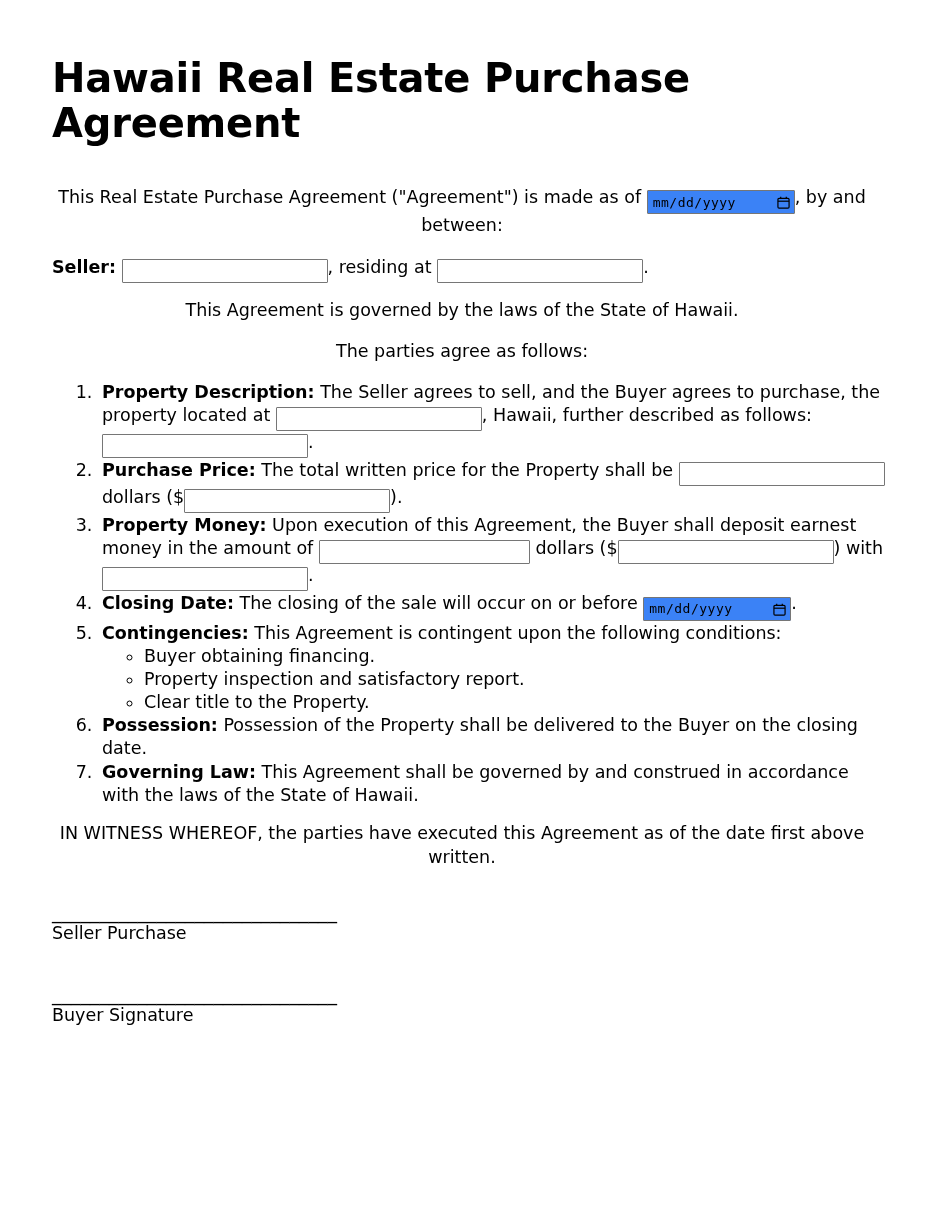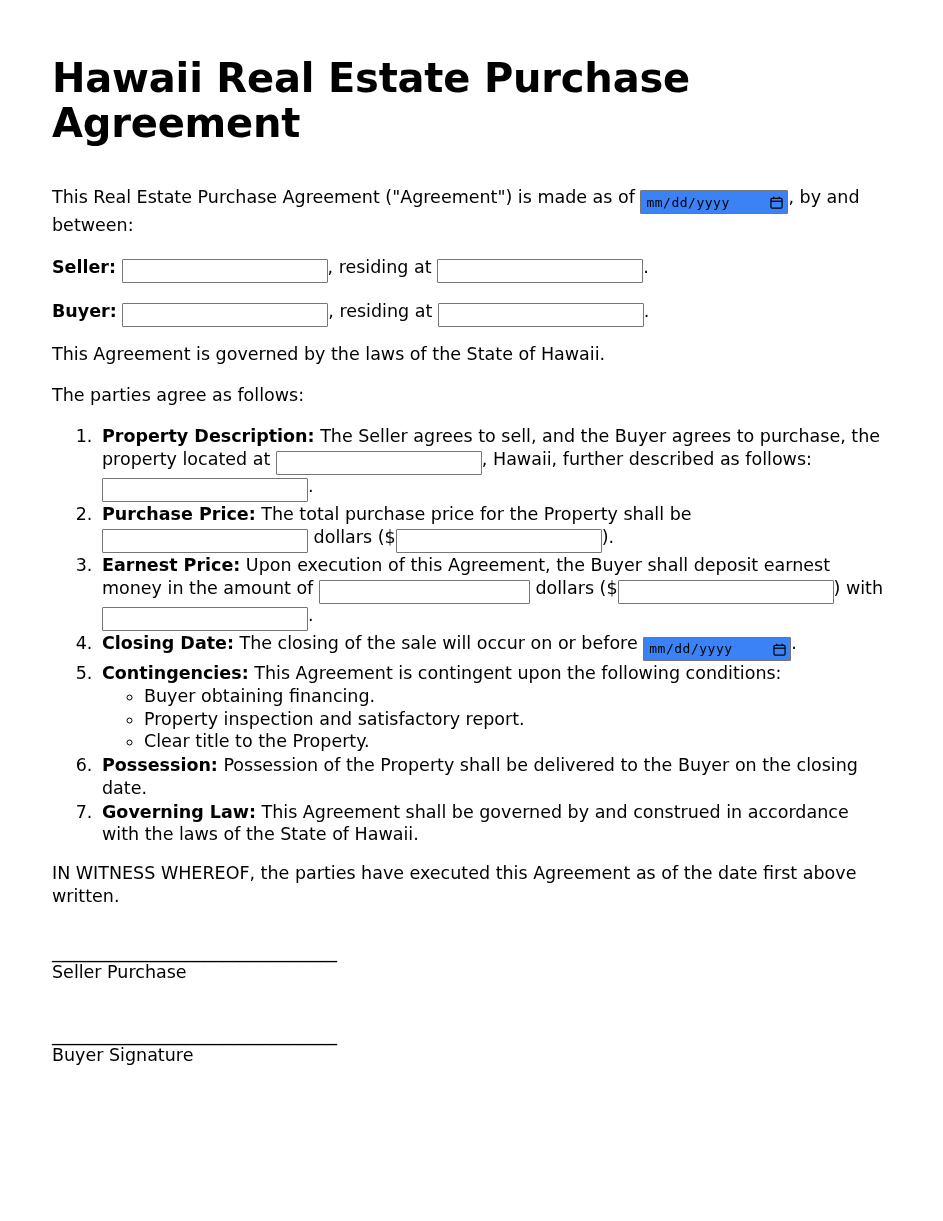--- a/index.html
+++ b/index.html
@@ -28,20 +28,21 @@
     font-weight: bold;
     margin: 0 0 40px 0;
     letter-spacing: -0.2px;
     max-width: 660px;
   }
   p.body-para {
     font-size: 17.5px;
     line-height: 1.32;
     margin: 0 0 18px 0;
     max-width: 820px;
+    text-align: center;
   }
   p.party-line {
     font-size: 17.5px;
     line-height: 1.4;
     margin: 0 0 16px 0;
   }
   .party-label { font-weight: bold; }
   ol.clauses {
     font-size: 17.5px;
     line-height: 1.30;
@@ -152,33 +153,32 @@
         <svg class="cal" viewBox="0 0 14 14" xmlns="http://www.w3.org/2000/svg">
           <rect x="1" y="2.5" width="12" height="10.5" rx="1.2" fill="none" stroke="#000" stroke-width="1.3"></rect>
           <line x1="1" y1="5.6" x2="13" y2="5.6" stroke="#000" stroke-width="1.3"></line>
           <line x1="4" y1="0.8" x2="4" y2="3.2" stroke="#000" stroke-width="1.3"></line>
           <line x1="10" y1="0.8" x2="10" y2="3.2" stroke="#000" stroke-width="1.3"></line>
         </svg>
       </span><span>, by and between:</span></p>
 
   <p class="party-line"><span class="party-label">Seller:</span> <input class="t w-name" type="text" placeholder="" style=""><span>, residing at </span><input class="t w-addr" type="text" placeholder="" style=""><span>.</span></p>
 
-  <p class="party-line"><span class="party-label">Buyer:</span> <input class="t w-name" type="text" placeholder="" style=""><span>, residing at </span><input class="t w-addr" type="text" placeholder="" style=""><span>.</span></p>
 
   <p class="body-para">This Agreement is governed by the laws of the State of Hawaii.</p>
 
   <p class="body-para">The parties agree as follows:</p>
 
   <ol class="clauses">
 
     <li><span class="clause-label">Property Description:</span><span> The Seller agrees to sell, and the Buyer agrees to purchase, the property located at </span><input class="t w-loc" type="text" style=""><span>, Hawaii, further described as follows: </span><input class="t w-desc" type="text" style=""><span>.</span></li>
 
-    <li><span class="clause-label">Purchase Price:</span><span> The total purchase price for the Property shall be </span><input class="t w-money" type="text" style=""><span> dollars ($</span><input class="t w-money2" type="text" style=""><span>).</span></li>
-
-    <li><span class="clause-label">Earnest Price:</span><span> Upon execution of this Agreement, the Buyer shall deposit earnest money in the amount of </span><input class="t w-em1" type="text" style=""><span> dollars ($</span><input class="t w-em2" type="text" style=""><span>) with </span><input class="t w-holder" type="text" style=""><span>.</span></li>
+    <li><span class="clause-label">Purchase Price:</span><span> The total written price for the Property shall be </span><input class="t w-money" type="text" style=""><span> dollars ($</span><input class="t w-money2" type="text" style=""><span>).</span></li>
+
+    <li><span class="clause-label">Property Money:</span><span> Upon execution of this Agreement, the Buyer shall deposit earnest money in the amount of </span><input class="t w-em1" type="text" style=""><span> dollars ($</span><input class="t w-em2" type="text" style=""><span>) with </span><input class="t w-holder" type="text" style=""><span>.</span></li>
 
     <li><span class="clause-label">Closing Date:</span><span> The closing of the sale will occur on or before </span><span class="dateinput">
           <span class="ph">mm/dd/yyyy</span>
           <svg class="cal" viewBox="0 0 14 14" xmlns="http://www.w3.org/2000/svg">
             <rect x="1" y="2.5" width="12" height="10.5" rx="1.2" fill="none" stroke="#000" stroke-width="1.3"></rect>
             <line x1="1" y1="5.6" x2="13" y2="5.6" stroke="#000" stroke-width="1.3"></line>
             <line x1="4" y1="0.8" x2="4" y2="3.2" stroke="#000" stroke-width="1.3"></line>
             <line x1="10" y1="0.8" x2="10" y2="3.2" stroke="#000" stroke-width="1.3"></line>
           </svg>
         </span><span>.</span></li>

